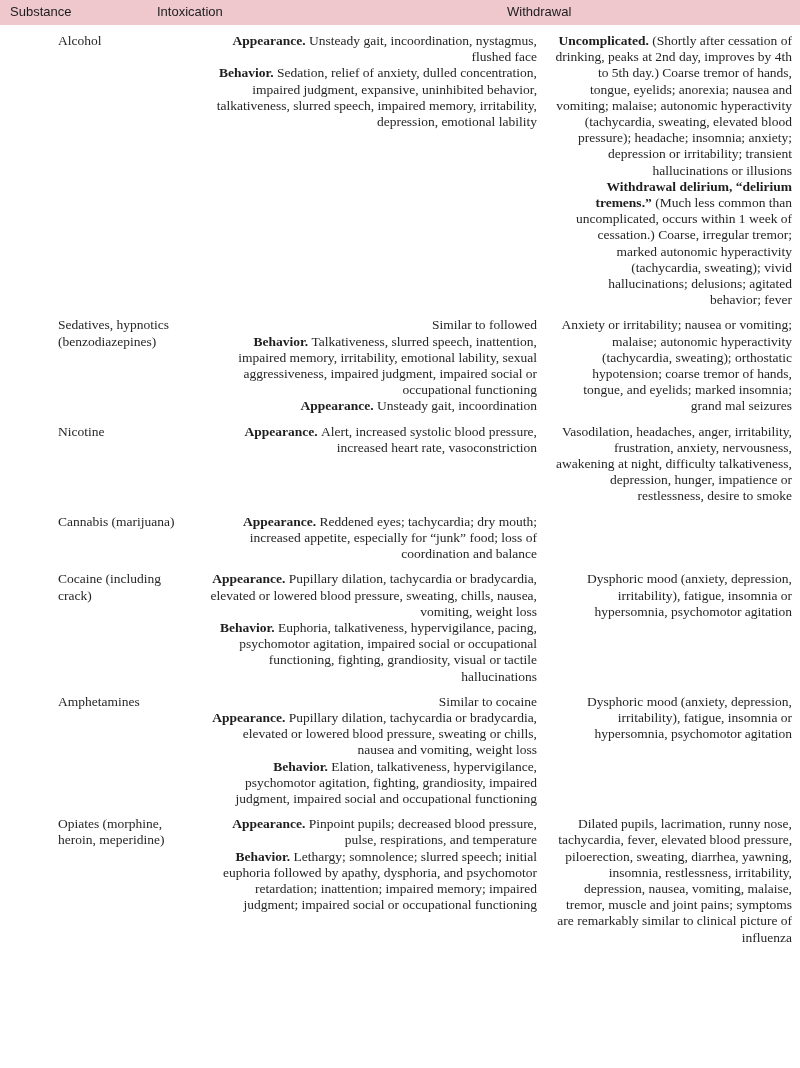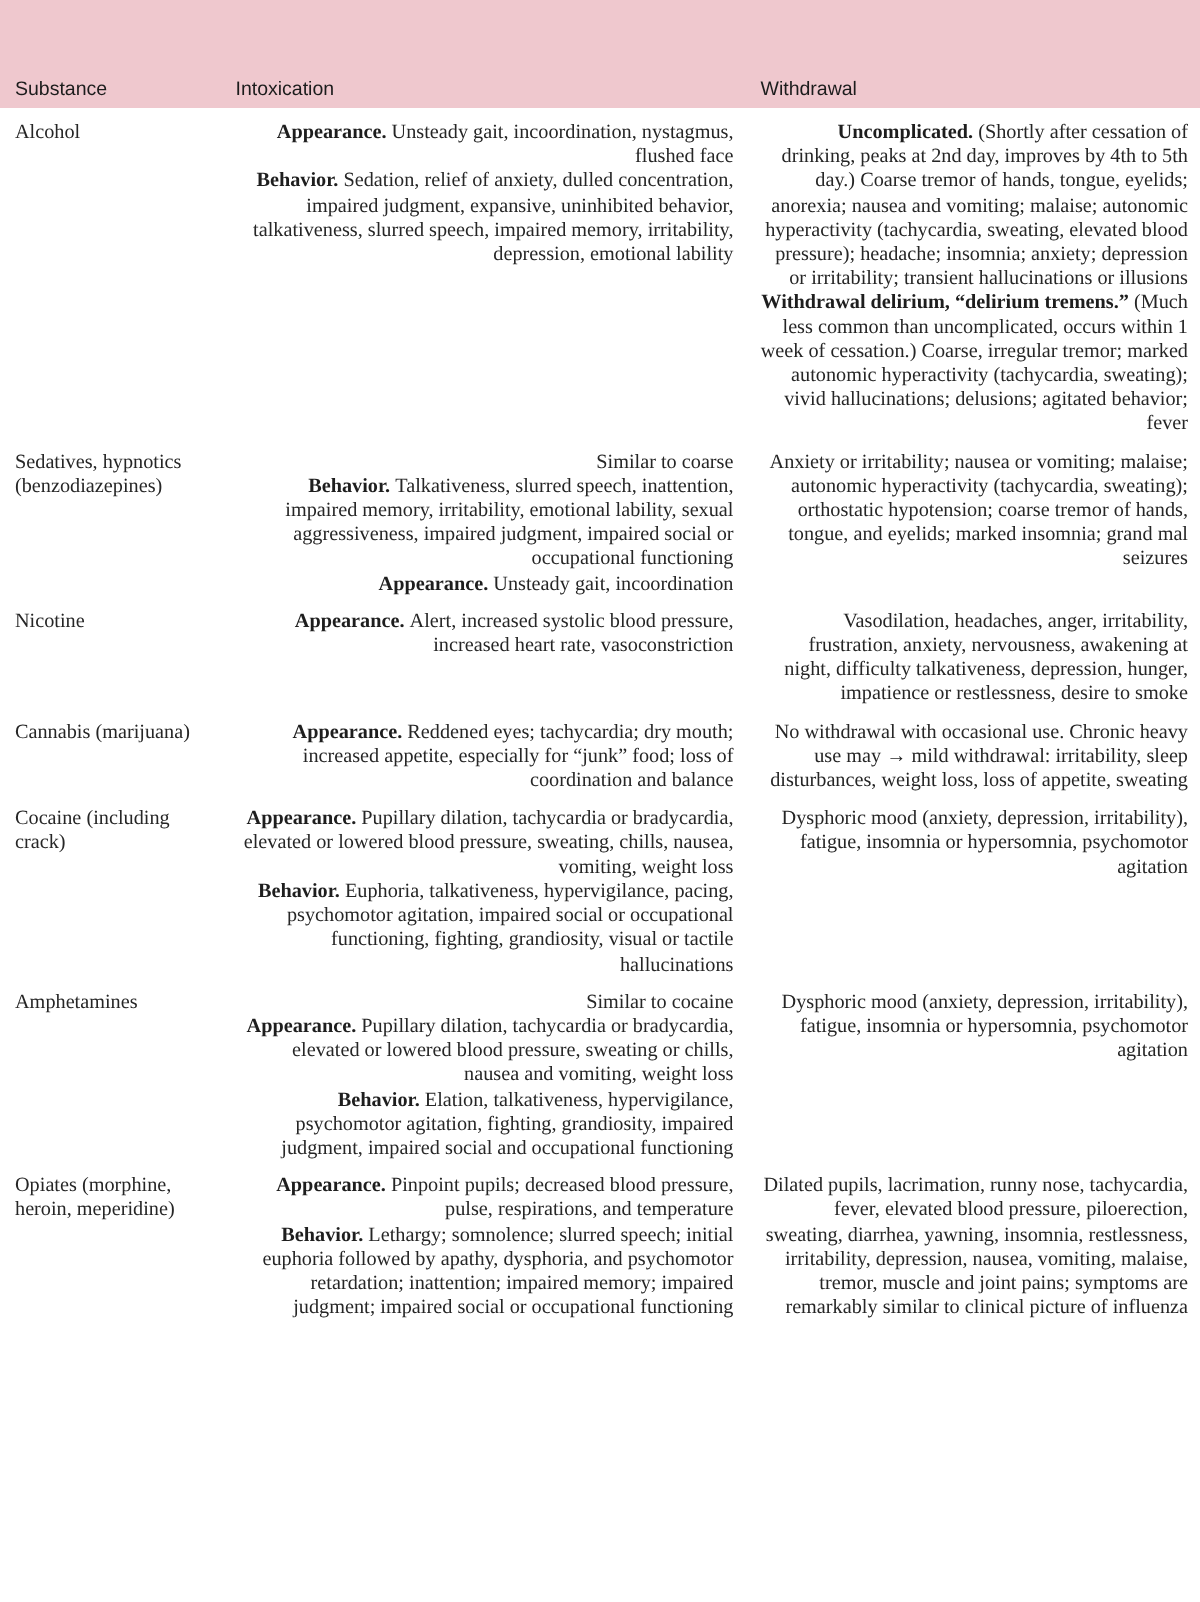--- a/index.html
+++ b/index.html
@@ -19,26 +19,26 @@
     display: grid;
     grid-template-columns: 147px 350px 1fr;
     background: #efc8ce;
     padding: 4px 0 6px 0;
     font-family: "Liberation Sans", sans-serif;
     font-size: 13px;
     color: #1c1c1c;
   }
   .header-cell {
     padding-left: 10px;
-    margin-top: 47px;
   }
   .row {
     display: grid;
     grid-template-columns: 147px 350px 1fr;
     padding-top: 9px;
+    padding-left: 48px;
   }
   .row:first-child { padding-top: 8px; }
   .cell {
     padding-left: 10px;
     padding-right: 8px;
     font-size: 13.5px;
     line-height: 16.2px;
   }
   .cell p.block {
     margin: 0;
@@ -67,21 +67,21 @@
         </div>
     <div class="cell">
           <p class="block"><strong>Uncomplicated. </strong>(Shortly after cessation of drinking, peaks at 2nd day, improves by 4th to 5th day.) Coarse tremor of hands, tongue, eyelids; anorexia; nausea and vomiting; malaise; autonomic hyperactivity (tachycardia, sweating, elevated blood pressure); headache; insomnia; anxiety; depression or irritability; transient hallucinations or illusions</p>
           <p class="block"><strong>Withdrawal delirium, “delirium tremens.” </strong>(Much less common than uncomplicated, occurs within 1 week of cessation.) Coarse, irregular tremor; marked autonomic hyperactivity (tachycardia, sweating); vivid hallucinations; delusions; agitated behavior; fever</p>
         </div>
   </div>
 
   <div class="row">
     <div class="cell">Sedatives, hypnotics (benzodiazepines)</div>
     <div class="cell">
-          <p class="block">Similar to coarse</p>
+          <p class="block">Similar to followed</p>
           <p class="block"><strong>Behavior. </strong>Talkativeness, slurred speech, inattention, impaired memory, irritability, emotional lability, sexual aggressiveness, impaired judgment, impaired social or occupational functioning</p>
           <p class="block"><strong>Appearance. </strong>Unsteady gait, incoordination</p>
         </div>
     <div class="cell">
           <p class="block">Anxiety or irritability; nausea or vomiting; malaise; autonomic hyperactivity (tachycardia, sweating); orthostatic hypotension; coarse tremor of hands, tongue, and eyelids; marked insomnia; grand mal seizures</p>
         </div>
   </div>
 
   <div class="row">
     <div class="cell">Nicotine</div>
@@ -90,23 +90,20 @@
         </div>
     <div class="cell">
           <p class="block">Vasodilation, headaches, anger, irritability, frustration, anxiety, nervousness, awakening at night, difficulty talkativeness, depression, hunger, impatience or restlessness, desire to smoke</p>
         </div>
   </div>
 
   <div class="row">
     <div class="cell">Cannabis (marijuana)</div>
     <div class="cell">
           <p class="block"><strong>Appearance. </strong>Reddened eyes; tachycardia; dry mouth; increased appetite, especially for “junk” food; loss of coordination and balance</p>
-        </div>
-    <div class="cell">
-          <p class="block">No withdrawal with occasional use. Chronic heavy use may → mild withdrawal: irritability, sleep disturbances, weight loss, loss of appetite, sweating</p>
         </div>
   </div>
 
   <div class="row">
     <div class="cell">Cocaine (including crack)</div>
     <div class="cell">
           <p class="block"><strong>Appearance. </strong>Pupillary dilation, tachycardia or bradycardia, elevated or lowered blood pressure, sweating, chills, nausea, vomiting, weight loss</p>
           <p class="block"><strong>Behavior. </strong>Euphoria, talkativeness, hypervigilance, pacing, psychomotor agitation, impaired social or occupational functioning, fighting, grandiosity, visual or tactile hallucinations</p>
         </div>
     <div class="cell">

